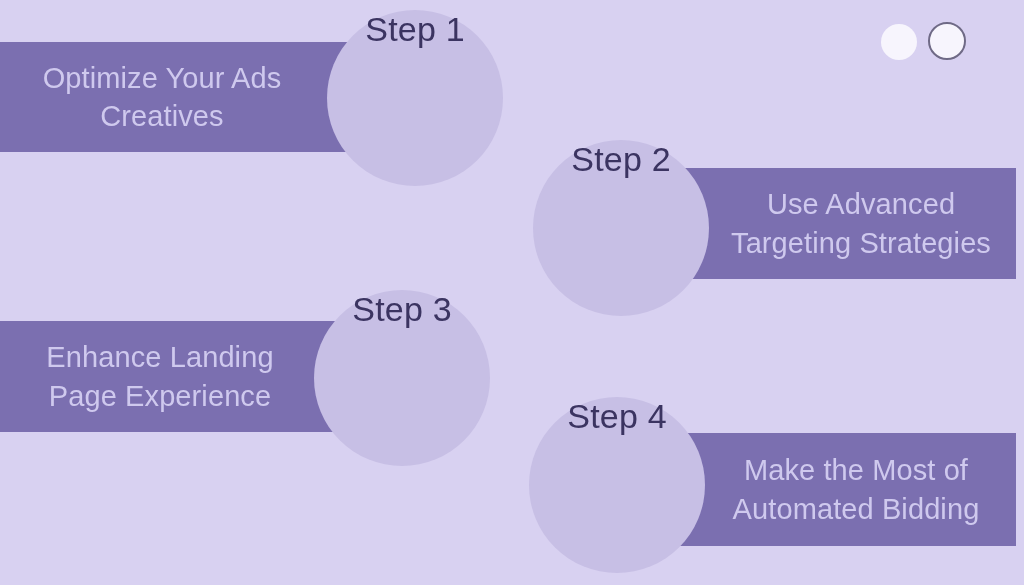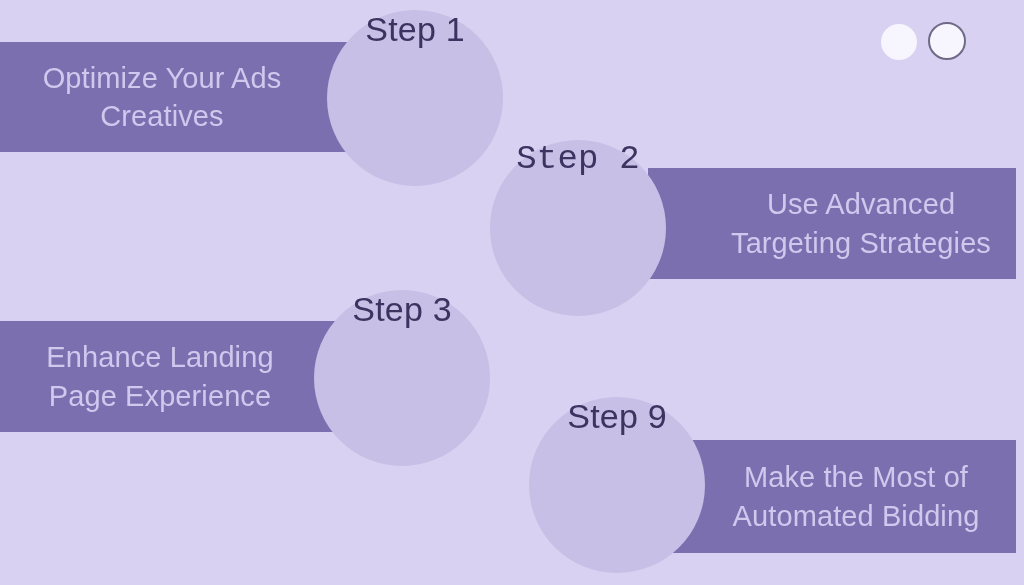--- a/index.html
+++ b/index.html
@@ -67,42 +67,41 @@
     height: 111px;
     padding: 0 60px 0 12px;
   }
   
   #bar-4 {
     left: 656px;
     top: 433px;
     width: 360px;
     height: 113px;
     padding: 0 16px 0 56px;
-    margin-top: 7px;
   }
 
   
   .step-circle {
     position: absolute;
     border-radius: 50%;
     background: #c7bfe5;
     display: flex;
     justify-content: center;
     z-index: 2;
   }
   .step-label {
     color: #3b3461;
     font-size: 34px;
     font-weight: 400;
     letter-spacing: 0.2px;
     white-space: nowrap;
   }
 
   #circle-1 { left: 327px; top: 10px;  width: 176px; height: 176px; }
-  #circle-2 { left: 490px; top: 140px; width: 176px; height: 176px; font-family: Liberation Mono, monospace; }
+  #circle-2 { left: 533px; top: 140px; width: 176px; height: 176px; }
   #circle-3 { left: 314px; top: 290px; width: 176px; height: 176px; }
   #circle-4 { left: 529px; top: 397px; width: 176px; height: 176px; }
 
   
   .dot {
     position: absolute;
     border-radius: 50%;
     z-index: 3;
   }
   #dot-filled {
@@ -153,19 +152,19 @@
 
   <div class="step-circle" id="circle-2">
     <span class="step-label">Step 2</span>
   </div>
 
   <div class="step-circle" id="circle-3">
     <span class="step-label">Step 3</span>
   </div>
 
   <div class="step-circle" id="circle-4">
-    <span class="step-label">Step 9</span>
+    <span class="step-label">Step 4</span>
   </div>
 
   <div class="dot" id="dot-filled"></div>
   <div class="dot" id="dot-outlined"></div>
 
 </div>
 
 </body></html>

